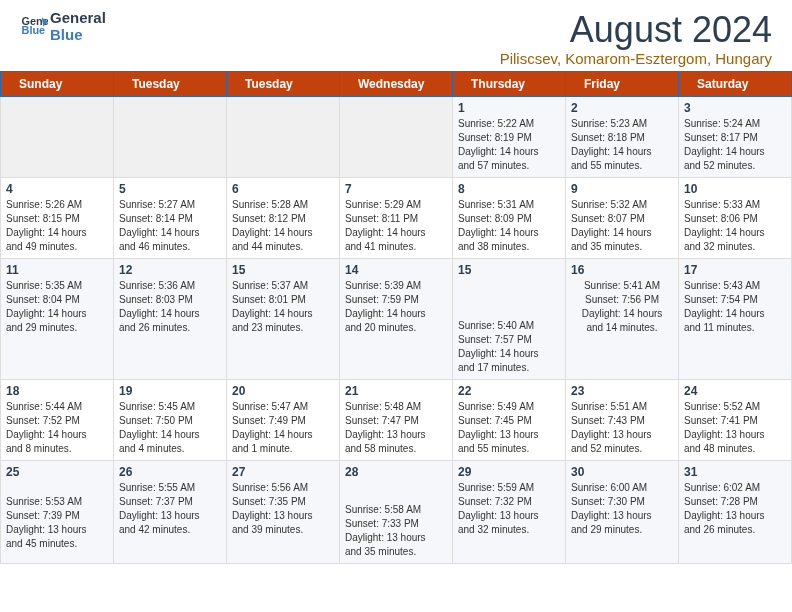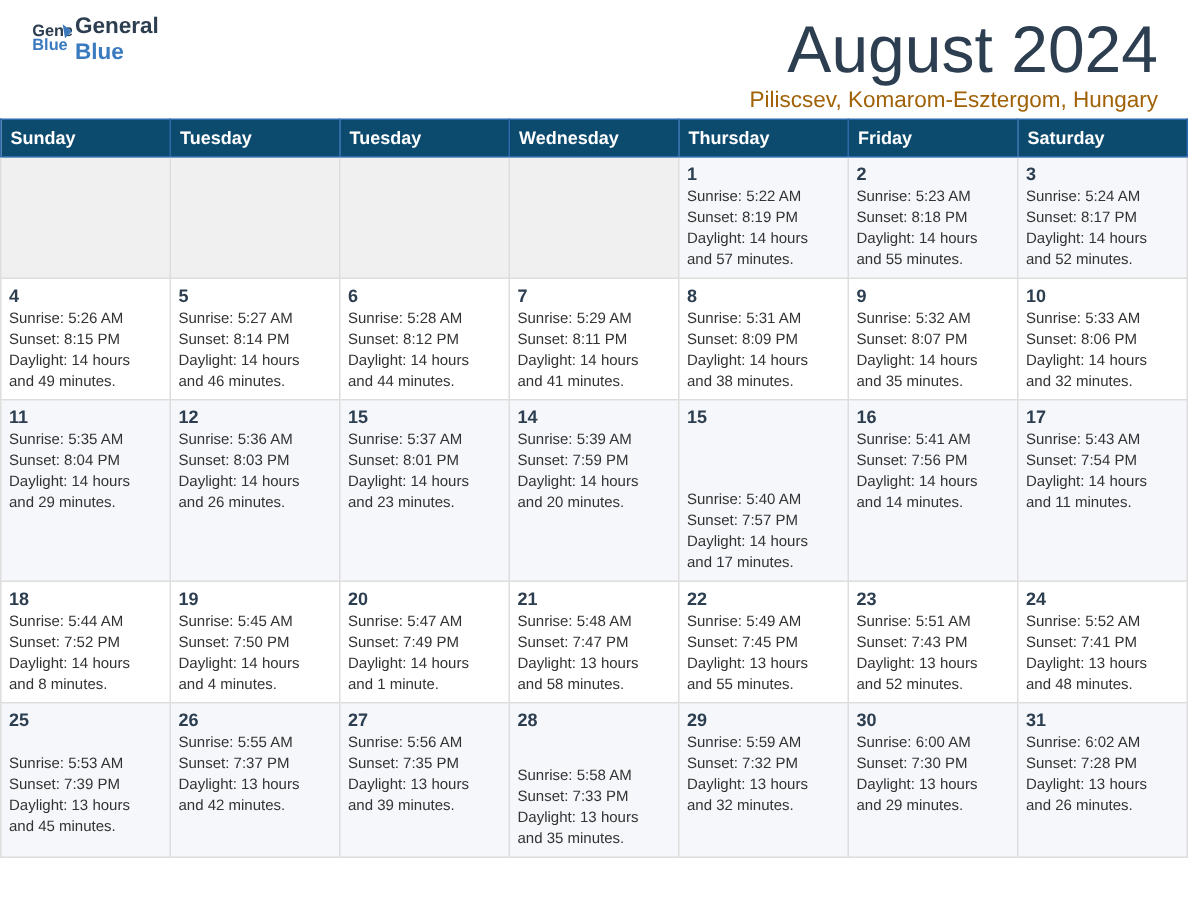--- a/index.html
+++ b/index.html
@@ -22,41 +22,41 @@
       gap: 2px;
     }
     .logo-icon {
       width: 28px;
       height: 28px;
     }
     .title-block {
       text-align: right;
     }
     .month-title {
-      font-size: 44px;
+      font-size: 36px;
       color: #2c3e50;
       font-weight: normal;
       line-height: 1.1;
     }
     .location-title {
       font-size: 15px;
       color: #a16207;
       font-weight: normal;
     }
     .calendar {
       width: 100%;
       border-collapse: collapse;
       margin: 0;
       font-size: 10.5px;
     }
     .calendar thead th {
-      background: #0c4a6e;
+      background: #c2410c;
       color: #fff;
       text-align: left;
-      padding: 5px 6px;
+      padding: 5px 18px;
       font-size: 12px;
       font-weight: bold;
       border: 1px solid #2c6aac;
     }
     .calendar tbody td {
       border: 1px solid #ddd;
       vertical-align: top;
       padding: 4px 5px;
       width: 113px;
       min-height: 80px;
@@ -229,21 +229,21 @@
         </td>
         <td>
           <span class="day-num">15</span>
           <div class="day-detail" style="white-space: pre-line; margin-top: 42px;">Sunrise: 5:40 AM
 Sunset: 7:57 PM
 Daylight: 14 hours
 and 17 minutes.</div>
         </td>
         <td>
           <span class="day-num">16</span>
-          <div class="day-detail" style="white-space: pre-line;">Sunrise: 5:41 AM
+          <div class="day-detail" style="white-space: pre-line; text-align: center;">Sunrise: 5:41 AM
 Sunset: 7:56 PM
 Daylight: 14 hours
 and 14 minutes.</div>
         </td>
         <td>
           <span class="day-num">17</span>
           <div class="day-detail" style="white-space: pre-line;">Sunrise: 5:43 AM
 Sunset: 7:54 PM
 Daylight: 14 hours
 and 11 minutes.</div>

